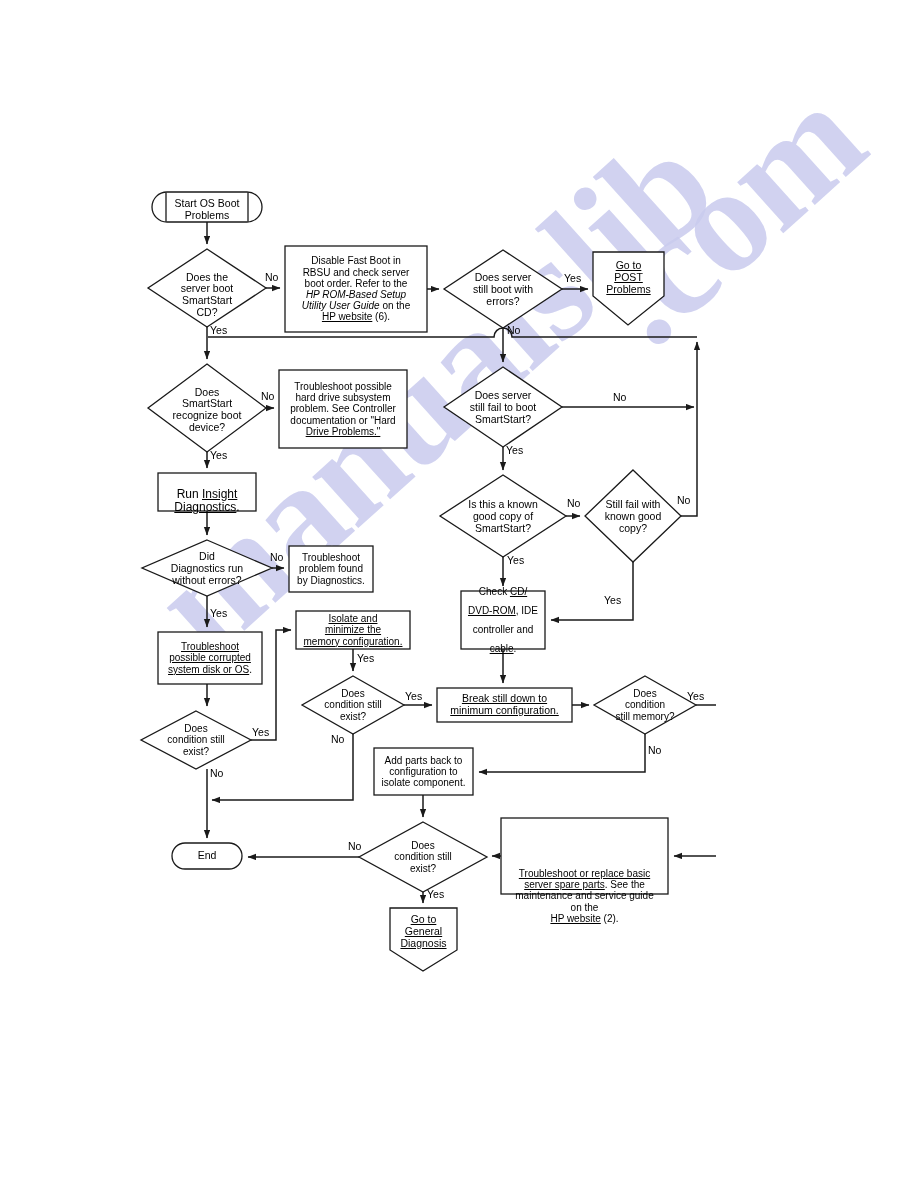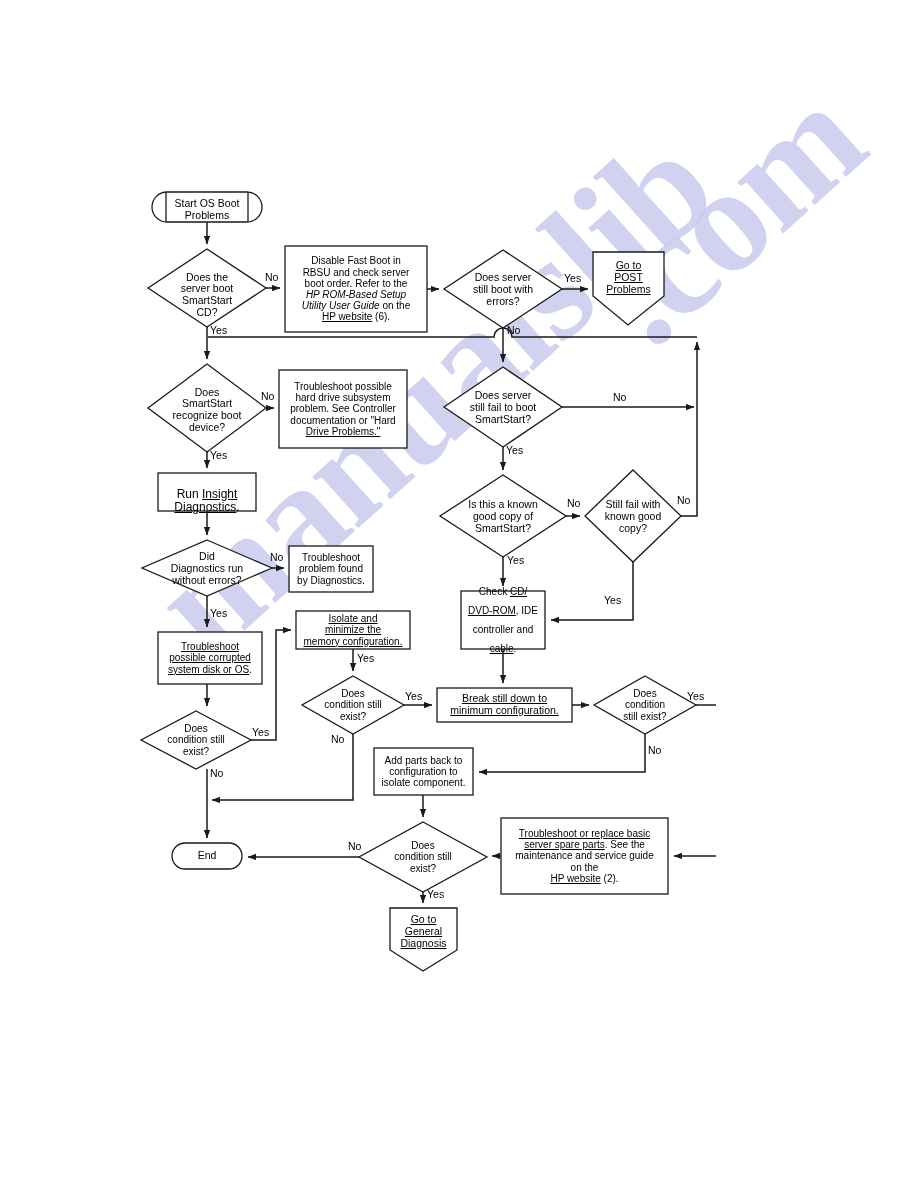--- a/index.html
+++ b/index.html
@@ -334,42 +334,42 @@
   </div>
 
   <div class="node-text" style="left:438px; top:690px; width:133px; height:30px; font-size:10.5px;">
     <span class="u">Break still down to</span>
     <span class="u">minimum configuration.</span>
   </div>
 
   <div class="node-text" style="left:604px; top:684px; width:82px; height:42px; font-size:10px;">
     <span>Does</span>
     <span>condition</span>
-    <span>still exist?</span>
+    <span>still memory?</span>
   </div>
 
   <div class="node-text" style="left:150px; top:719px; width:92px; height:42px; font-size:10px;">
     <span>Does</span>
     <span>condition still</span>
     <span>exist?</span>
   </div>
 
   <div class="node-text" style="left:375px; top:750px; width:97px; height:43px; font-size:10px;">
     <span>Add parts back to</span>
     <span>configuration to</span>
     <span>isolate component.</span>
   </div>
 
   <div class="node-text" style="left:377px; top:836px; width:92px; height:42px; font-size:10px;">
     <span>Does</span>
     <span>condition still</span>
     <span>exist?</span>
   </div>
 
-  <div class="node-text" style="left:502px; top:820px; width:165px; height:72px; font-size:10px;">
+  <div class="node-text" style="left:502px; top:860px; width:165px; height:72px; font-size:10px;">
     <span class="u">Troubleshoot or replace basic</span>
     <span><span class="u">server spare parts</span><span>. See the</span></span>
     <span>maintenance and service guide</span>
     <span>on the</span>
     <span><span class="u">HP website</span><span> (2).</span></span>
   </div>
 
   <div class="node-text" style="left:390px; top:911px; width:67px; height:42px; font-size:10.5px;">
     <span class="u">Go to</span>
     <span class="u">General</span>

